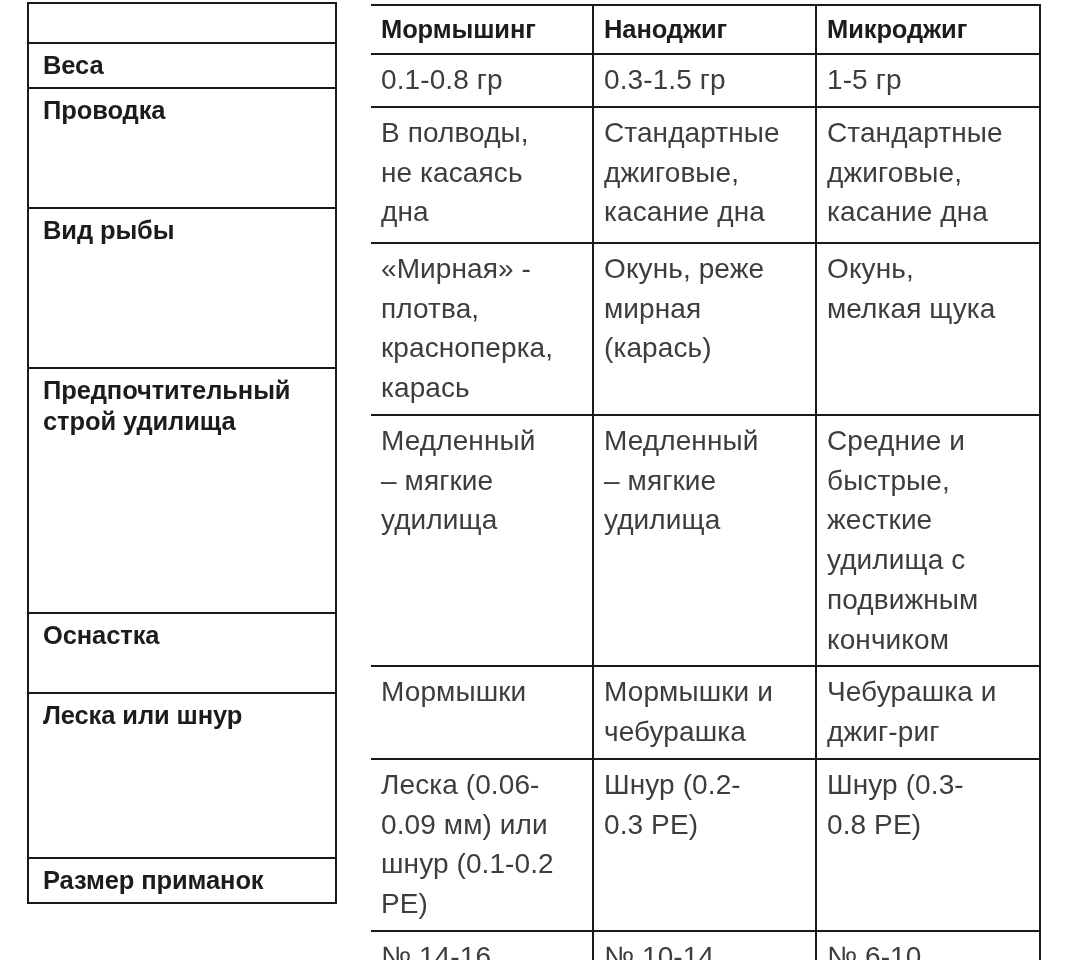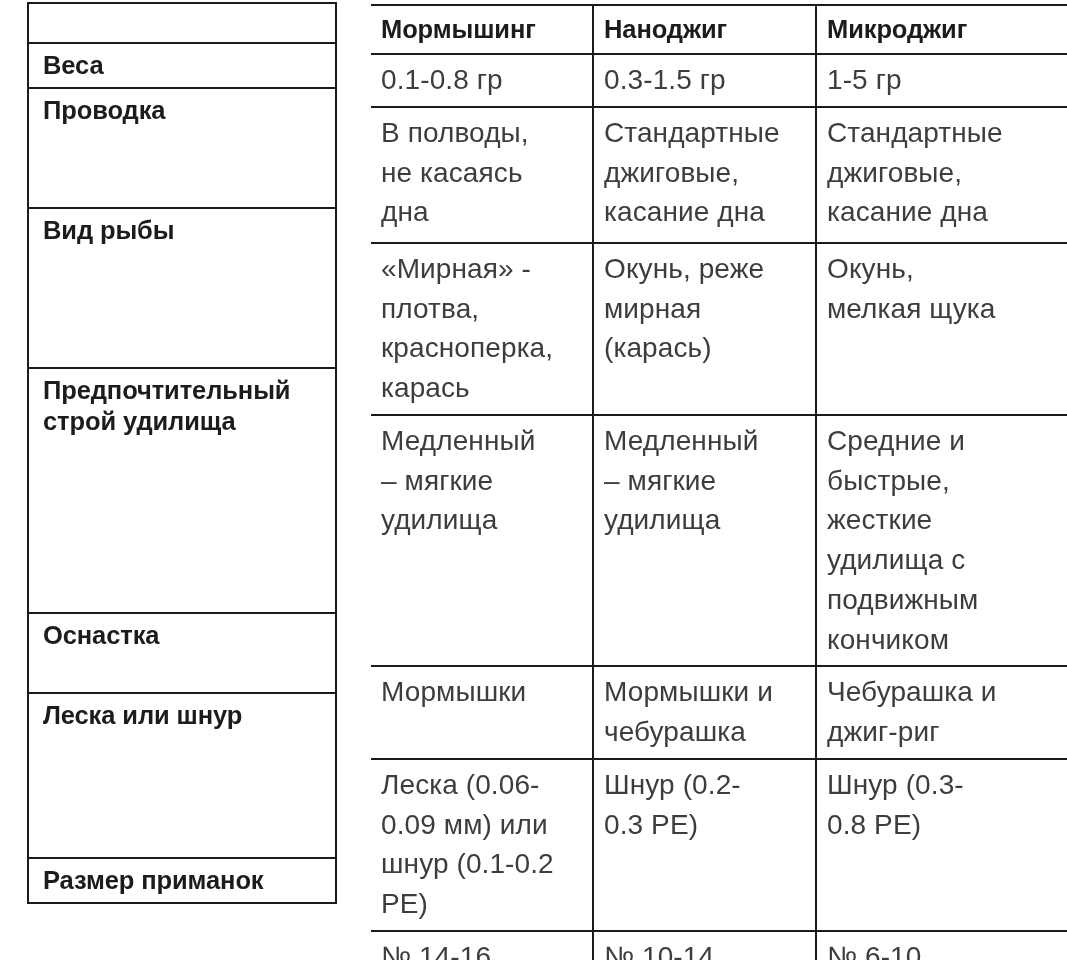--- a/index.html
+++ b/index.html
@@ -72,21 +72,21 @@
     color: #3d3d3d;
     letter-spacing: 0.1px;
   }
   #data-table th:last-child,
   #data-table td:last-child {
     border-right: 2px solid #1a1a1a;
   }
 
   .col-a { width: 222px; }
   .col-b { width: 223px; }
-  .col-c { width: 252px; }
+  .col-c { width: 224px; }
 
   
   .r-head { height: 46px; }
   .r-weight { height: 44px; }
   .r-retrieve { height: 136px; }
   .r-fish { height: 160px; }
   .r-action { height: 243px; }
   .r-rig { height: 82px; }
   .r-line { height: 165px; }
   .r-hooks { height: 43px; }

